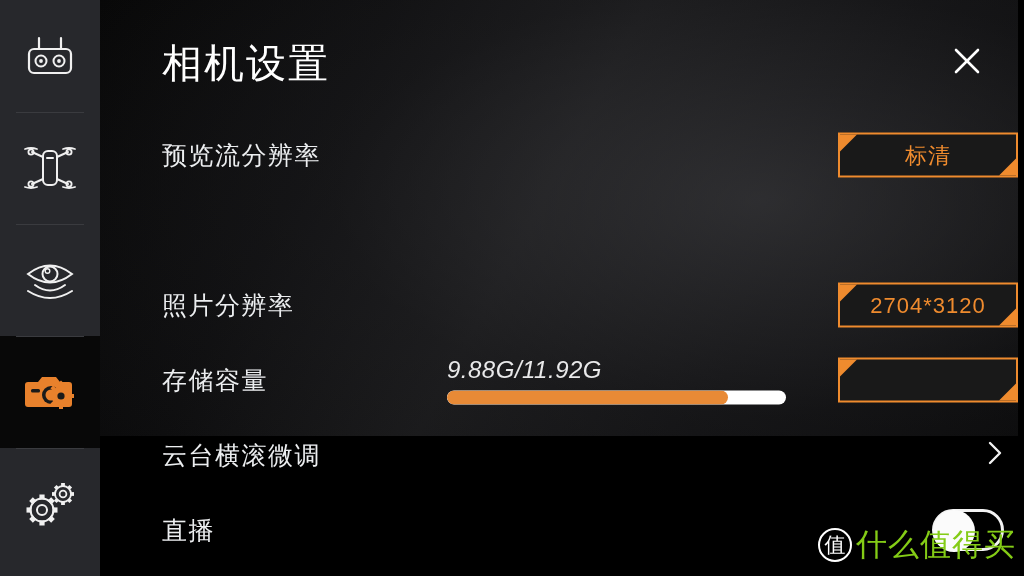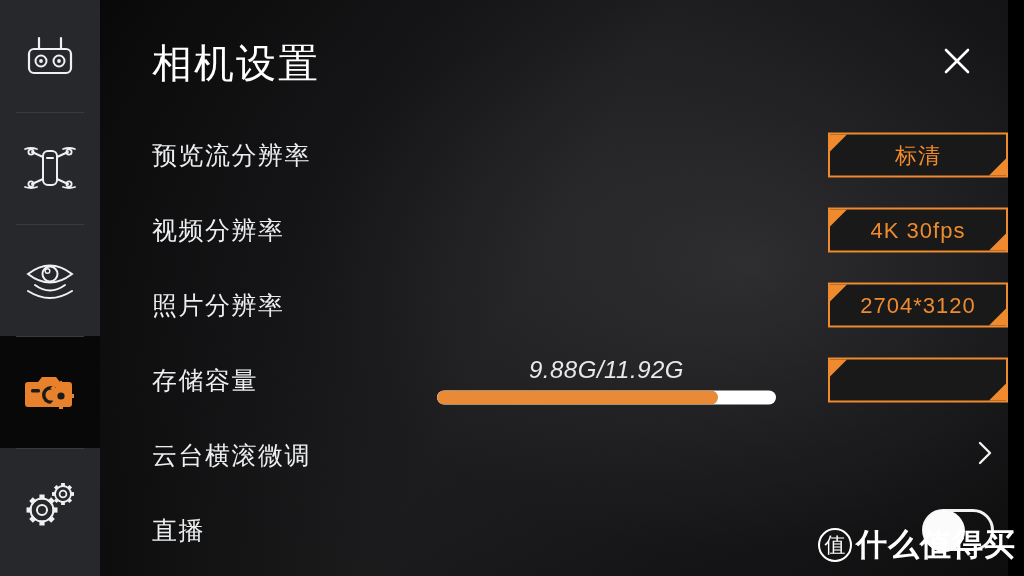--- a/index.html
+++ b/index.html
@@ -53,23 +53,23 @@
     background: #080808;
   }
   .side-icon {
     display: block;
     line-height: 0;
   }
 
   
   .panel {
     position: absolute;
-    left: 84px; top: 0;
+    left: 94px; top: 0;
     width: 924px;
-    height: 576px;
+    height: 436px;
     background:
       radial-gradient(120% 130% at 72% 46%, rgba(70,70,74,0.55) 0%, rgba(40,40,44,0.30) 38%, rgba(0,0,0,0) 72%),
       linear-gradient(118deg, #070707 0%, #0d0d0e 26%, #181819 48%, #0e0e0f 72%, #060606 100%);
   }
 
   .panel-title {
     position: absolute;
     left: 68px;
     top: 36px;
     font-size: 40px;
@@ -163,21 +163,20 @@
 
   
   .storage-meter {
     position: absolute;
     left: 285px;
     top: 50%;
     transform: translateY(-50%);
     width: 339px;
   }
   .storage-text {
-    text-align: center;
     font-size: 24px;
     font-style: italic;
     color: #e9e9ea;
     letter-spacing: 0.5px;
     margin-bottom: 7px;
   }
   .storage-track {
     position: relative;
     width: 339px;
     height: 14px;
@@ -235,23 +234,23 @@
     border: 2px solid #ffffff;
     color: #ffffff;
     font-size: 21px;
     display: flex;
     align-items: center;
     justify-content: center;
     box-sizing: border-box;
   }
   .wm-text {
     font-size: 31px;
-    color: #ffffff;
+    color: #84cc16;
     letter-spacing: 1px;
-    font-weight: 700;
+    font-weight: 400;
     white-space: nowrap;
   }
 </style>
 </head>
 <body>
 
 <div id="app">
 
   <div class="sidebar">
 
@@ -389,28 +388,20 @@
 
     <div class="row" style="top:126px;font-family:Liberation Serif, serif;">
       <div class="row-label">预览流分辨率</div>
       <div class="val-btn">
         <span class="corner-tl"></span>
         <span class="corner-br"></span>
         <span class="val-text">标清</span>
       </div>
     </div>
 
-    <div class="row" style="top:201px;">
-      <div class="row-label">视频分辨率</div>
-      <div class="val-btn">
-        <span class="corner-tl"></span>
-        <span class="corner-br"></span>
-        <span class="val-text">4K 30fps</span>
-      </div>
-    </div>
 
     <div class="row" style="top:276px;">
       <div class="row-label">照片分辨率</div>
       <div class="val-btn">
         <span class="corner-tl"></span>
         <span class="corner-br"></span>
         <span class="val-text">2704*3120</span>
       </div>
     </div>
 

